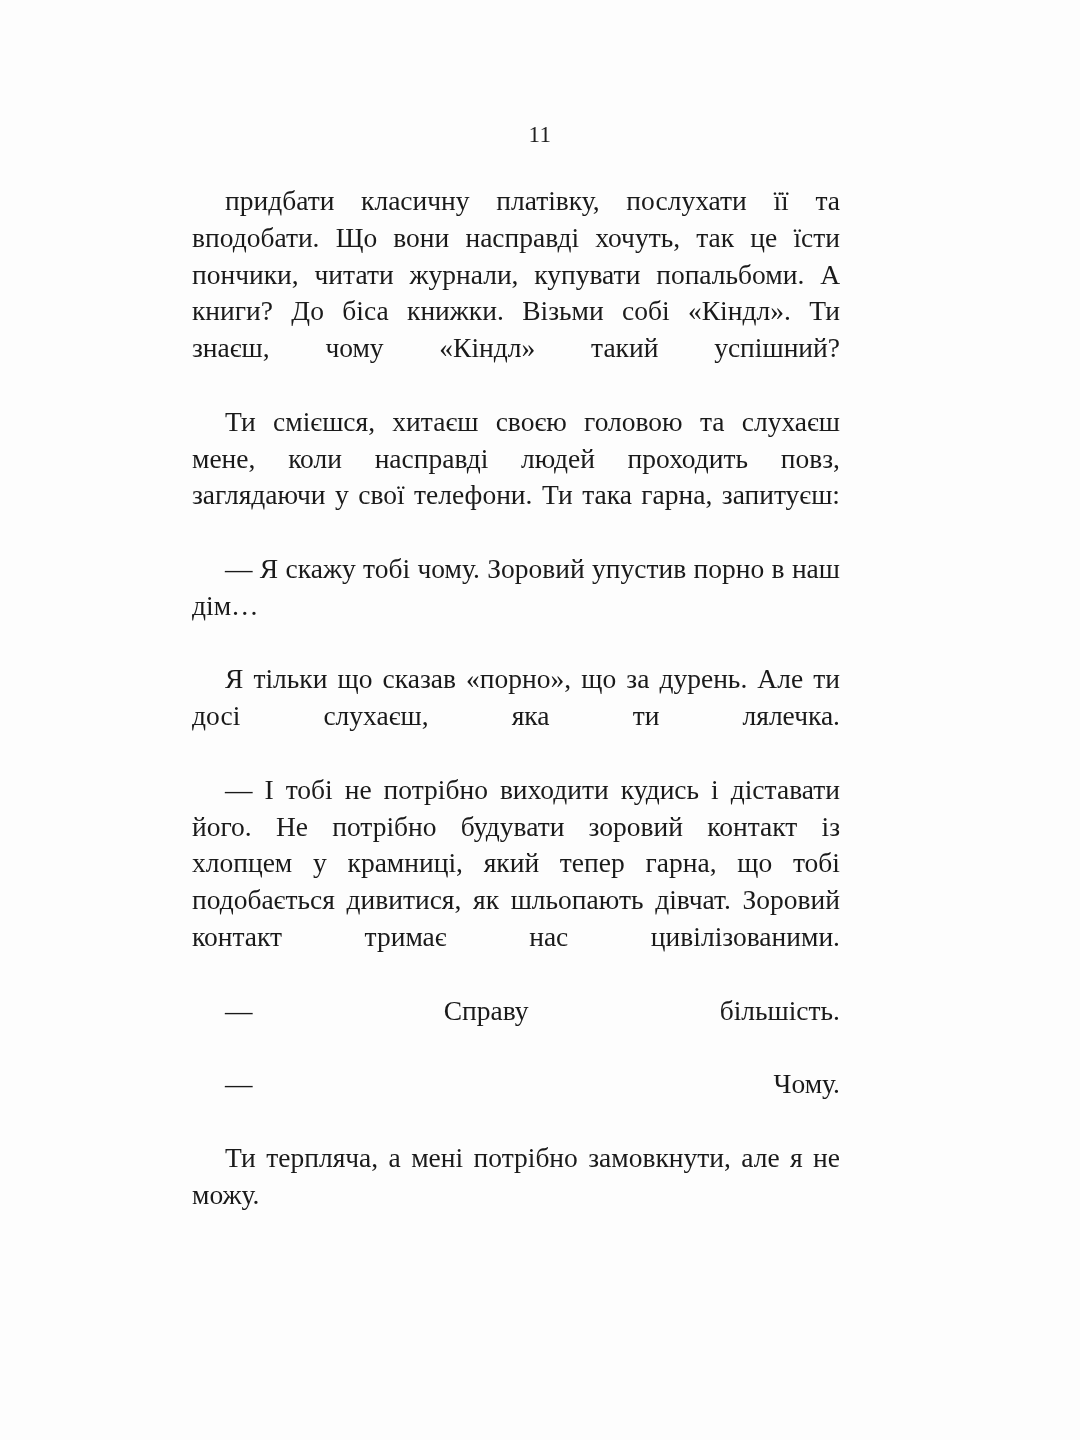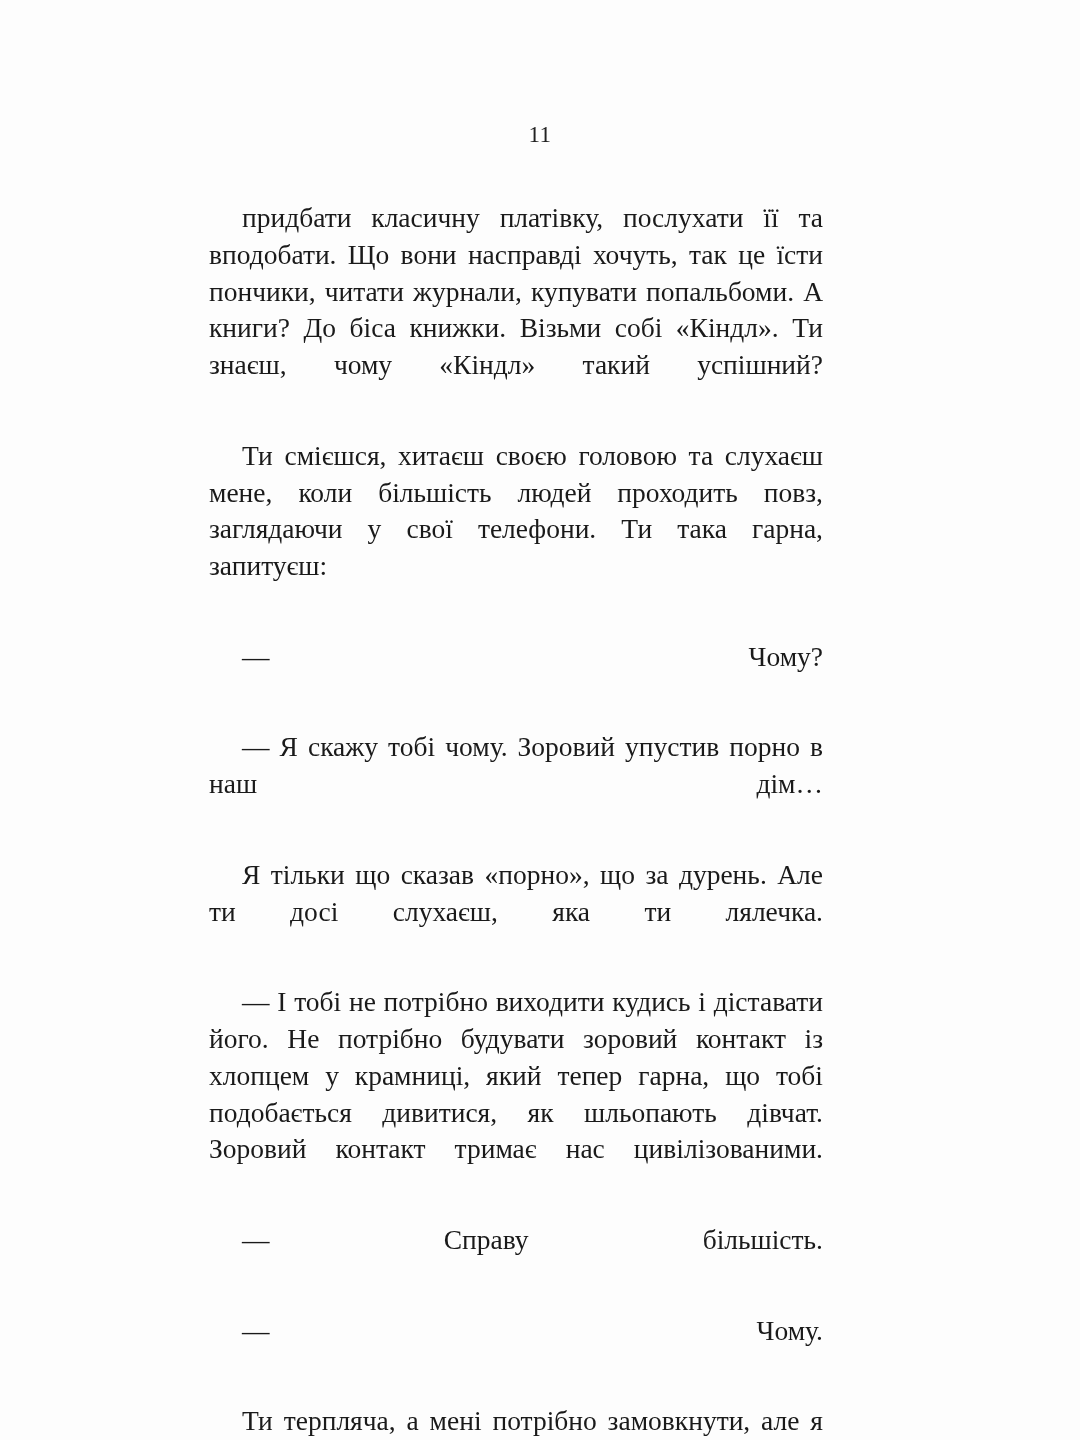--- a/index.html
+++ b/index.html
@@ -33,21 +33,21 @@
     color: #222222;
     letter-spacing: 0.5px;
   }
   .textblock {
     position: absolute;
     top: 183px;
     left: 192px;
     width: 648px;
   }
   p.para {
-    margin: 17px;
+    margin: 0;
     padding: 0;
     font-size: 27.5px;
     line-height: 36.8px;
     text-align: justify;
     text-justify: inter-word;
     text-indent: 33px;
     color: #1a1a1a;
     -webkit-hyphens: none;
     hyphens: none;
     word-spacing: 0.2px;
@@ -61,22 +61,21 @@
 </style>
 </head>
 <body style="background: rgb(253, 253, 253); color: rgb(26, 26, 26);">
 
 <div class="page" style="background: rgb(253, 253, 253);">
 
   <div class="folio">11</div>
 
   <div class="textblock">
     <p class="para">придбати класичну платівку, послухати її та вподобати. Що вони насправді хочуть, так це їсти пончики, чита­ти журнали, купувати попальбоми. А книги? До біса книжки. Візьми собі «Кіндл». Ти знаєш, чому «Кіндл» такий успішний?</p>
-    <p class="para">Ти смієшся, хитаєш своєю головою та слухаєш мене, коли більшість людей проходить повз, заглядаючи у свої телефони. Ти така гарна, запитуєш:</p>
-    <p class="para">— Чому?</p>
+    <p class="para">Ти смієшся, хитаєш своєю головою та слухаєш мене, коли насправді людей проходить повз, заглядаючи у свої телефони. Ти така гарна, запитуєш:</p>
     <p class="para">— Я скажу тобі чому. Зоровий упустив порно в наш дім…</p>
     <p class="para">Я тільки що сказав «порно», що за дурень. Але ти досі слухаєш, яка ти лялечка.</p>
     <p class="para">— І тобі не потрібно виходити кудись і діставати йо­го. Не потрібно будувати зоровий контакт із хлопцем у крамниці, який тепер гарна, що тобі подобається ди­витися, як шльопають дівчат. Зоровий контакт тримає нас цивілізованими.</p>
     <p class="para">— Справу більшість.</p>
     <p class="para">— Чому.</p>
     <p class="para">Ти терпляча, а мені потрібно замовкнути, але я не можу.</p>
 
   </div>
 
 </div>

